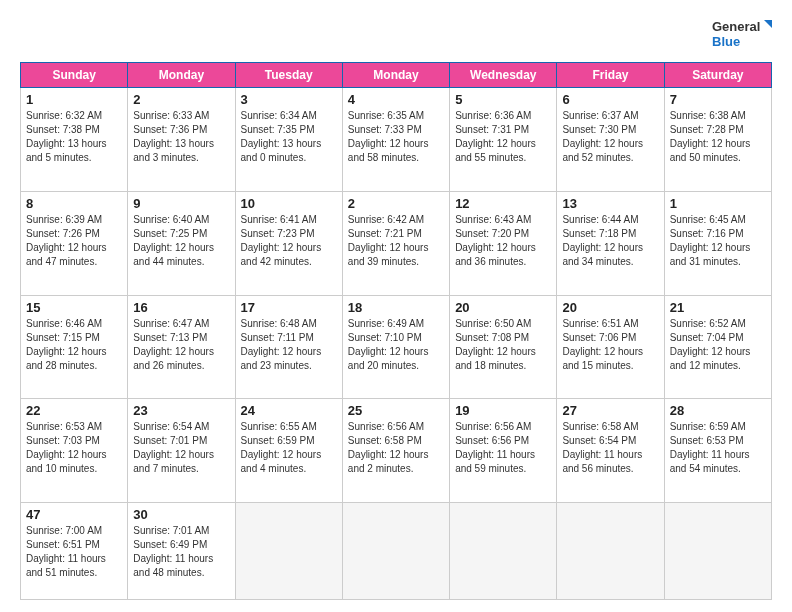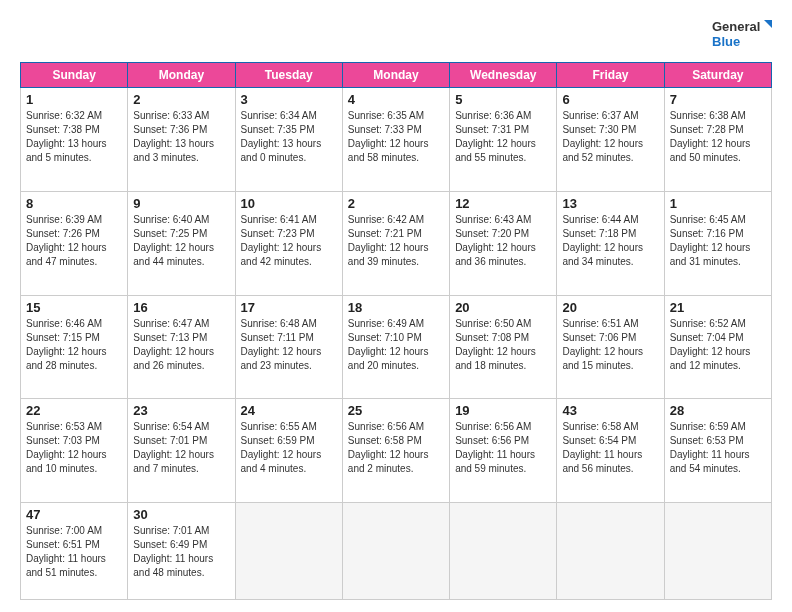--- a/index.html
+++ b/index.html
@@ -225,21 +225,21 @@
       </td>
           <td>
         <span class="day-num">25</span>
         <div class="day-info">Sunrise: 6:56 AM<br>Sunset: 6:58 PM<br>Daylight: 12 hours<br>and 2 minutes.</div>
       </td>
           <td>
         <span class="day-num">19</span>
         <div class="day-info">Sunrise: 6:56 AM<br>Sunset: 6:56 PM<br>Daylight: 11 hours<br>and 59 minutes.</div>
       </td>
           <td>
-        <span class="day-num">43</span>
+        <span class="day-num">27</span>
         <div class="day-info">Sunrise: 6:58 AM<br>Sunset: 6:54 PM<br>Daylight: 11 hours<br>and 56 minutes.</div>
       </td>
           <td>
         <span class="day-num">28</span>
         <div class="day-info">Sunrise: 6:59 AM<br>Sunset: 6:53 PM<br>Daylight: 11 hours<br>and 54 minutes.</div>
       </td>
         </tr>
         <tr class="last-row">
           <td>
         <span class="day-num">47</span>

